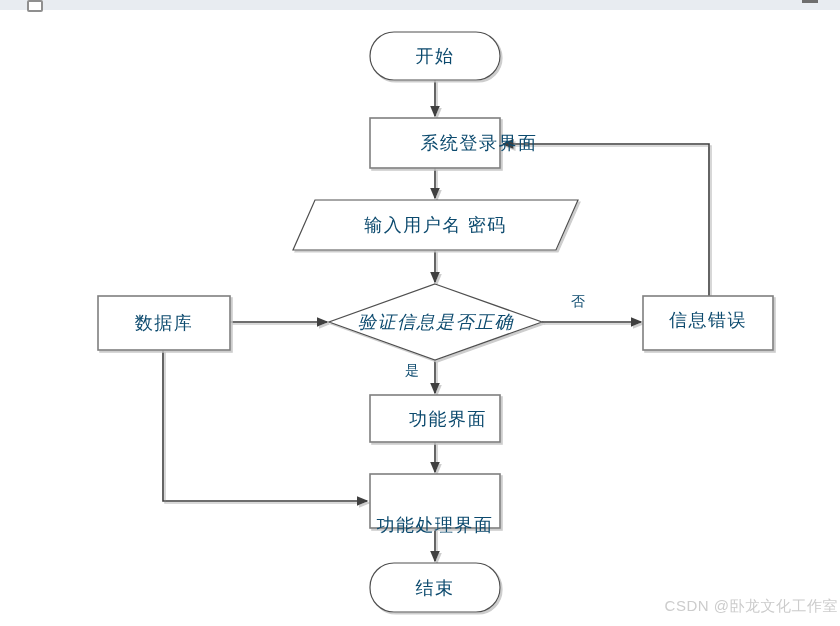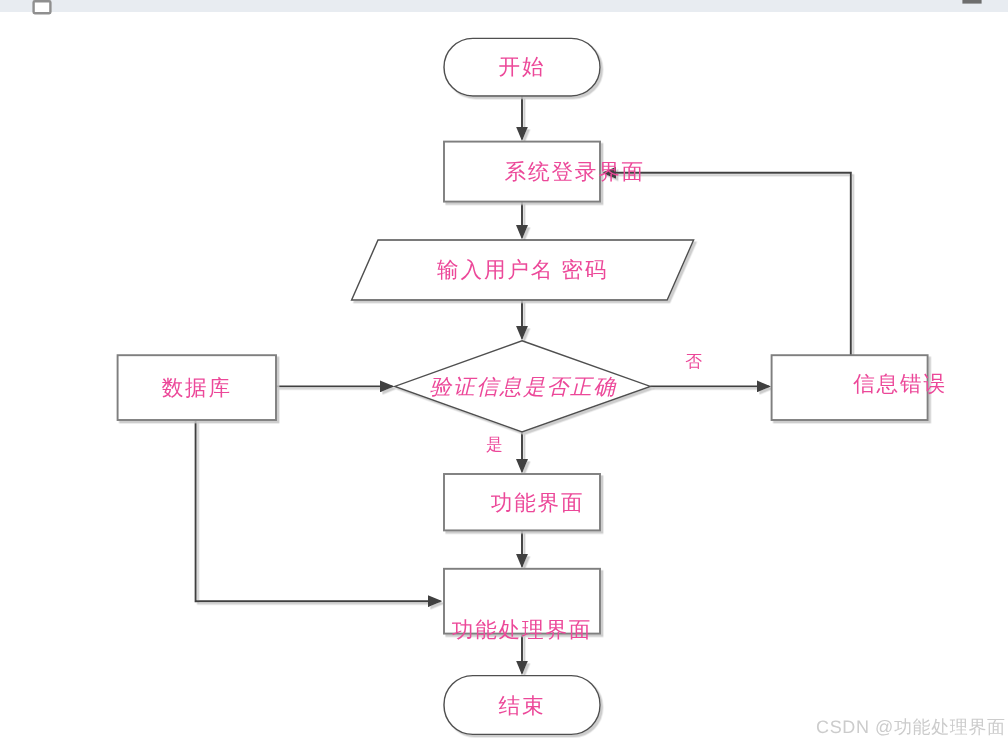--- a/index.html
+++ b/index.html
@@ -18,21 +18,21 @@
     position:absolute;left:27px;top:0;width:12px;height:8px;
     background:#ffffff;border:2px solid #8f8f8f;border-radius:2px;
   }
   .topbar-mark{
     position:absolute;left:802px;top:0;width:16px;height:3px;
     background:#6e6e6e;
   }
   svg.flow{position:absolute;left:0;top:0;}
   .lbl{
     position:absolute;display:flex;align-items:center;justify-content:center;
-    font-size:18px;color:#ec4899;letter-spacing:1.5px;white-space:pre;
+    font-size:18px;color:#0c4a6e;letter-spacing:1.5px;white-space:pre;
     pointer-events:none;
   }
   .lbl.small{font-size:14px;letter-spacing:0;}
   .watermark{
     position:absolute;left:640px;top:597px;width:198px;height:20px;
     text-align:right;font-family:"Liberation Sans","DejaVu Sans",sans-serif;
     font-size:15px;color:#cccccc;letter-spacing:0.5px;white-space:pre;
     pointer-events:none;
   }
 </style>
@@ -80,23 +80,23 @@
       <rect x="370" y="474" width="130" height="54" stroke="#7f7f7f" stroke-width="1.6"></rect>
       <rect x="370" y="563" width="130" height="49" rx="24" ry="24" stroke="#4f4f4f" stroke-width="1.2"></rect>
     </g>
   </svg>
 
   <div class="lbl" style="left:370px;top:32px;width:130px;height:48px;">开始</div>
   <div class="lbl" style="left:370px;top:118px;width:130px;height:50px;margin-left:44px;">系统登录界面</div>
   <div class="lbl" style="left:293px;top:200px;width:285px;height:50px;">输入用户名 密码</div>
   <div class="lbl" style="left:330px;top:284px;width:212px;height:76px;font-style:italic;">验证信息是否正确</div>
   <div class="lbl" style="left:98px;top:296px;width:132px;height:54px;">数据库</div>
-  <div class="lbl" style="left:643px;top:296px;width:130px;height:47px;padding-left:42px;">信息错误</div>
+  <div class="lbl" style="left:643px;top:296px;width:130px;height:47px;">信息错误</div>
   <div class="lbl" style="left:383px;top:395px;width:130px;height:47px;">功能界面</div>
   <div class="lbl" style="left:370px;top:498px;width:130px;height:54px;">功能处理界面</div>
   <div class="lbl" style="left:370px;top:563px;width:130px;height:49px;">结束</div>
 
   <div class="lbl small" style="left:558px;top:292px;width:40px;height:20px;">否</div>
   <div class="lbl small" style="left:392px;top:361px;width:40px;height:20px;">是</div>
 
-  <div class="watermark">CSDN @功能处理界面</div>
+  <div class="watermark">CSDN @卧龙文化工作室</div>
 
 </div>
 
 </body></html>

